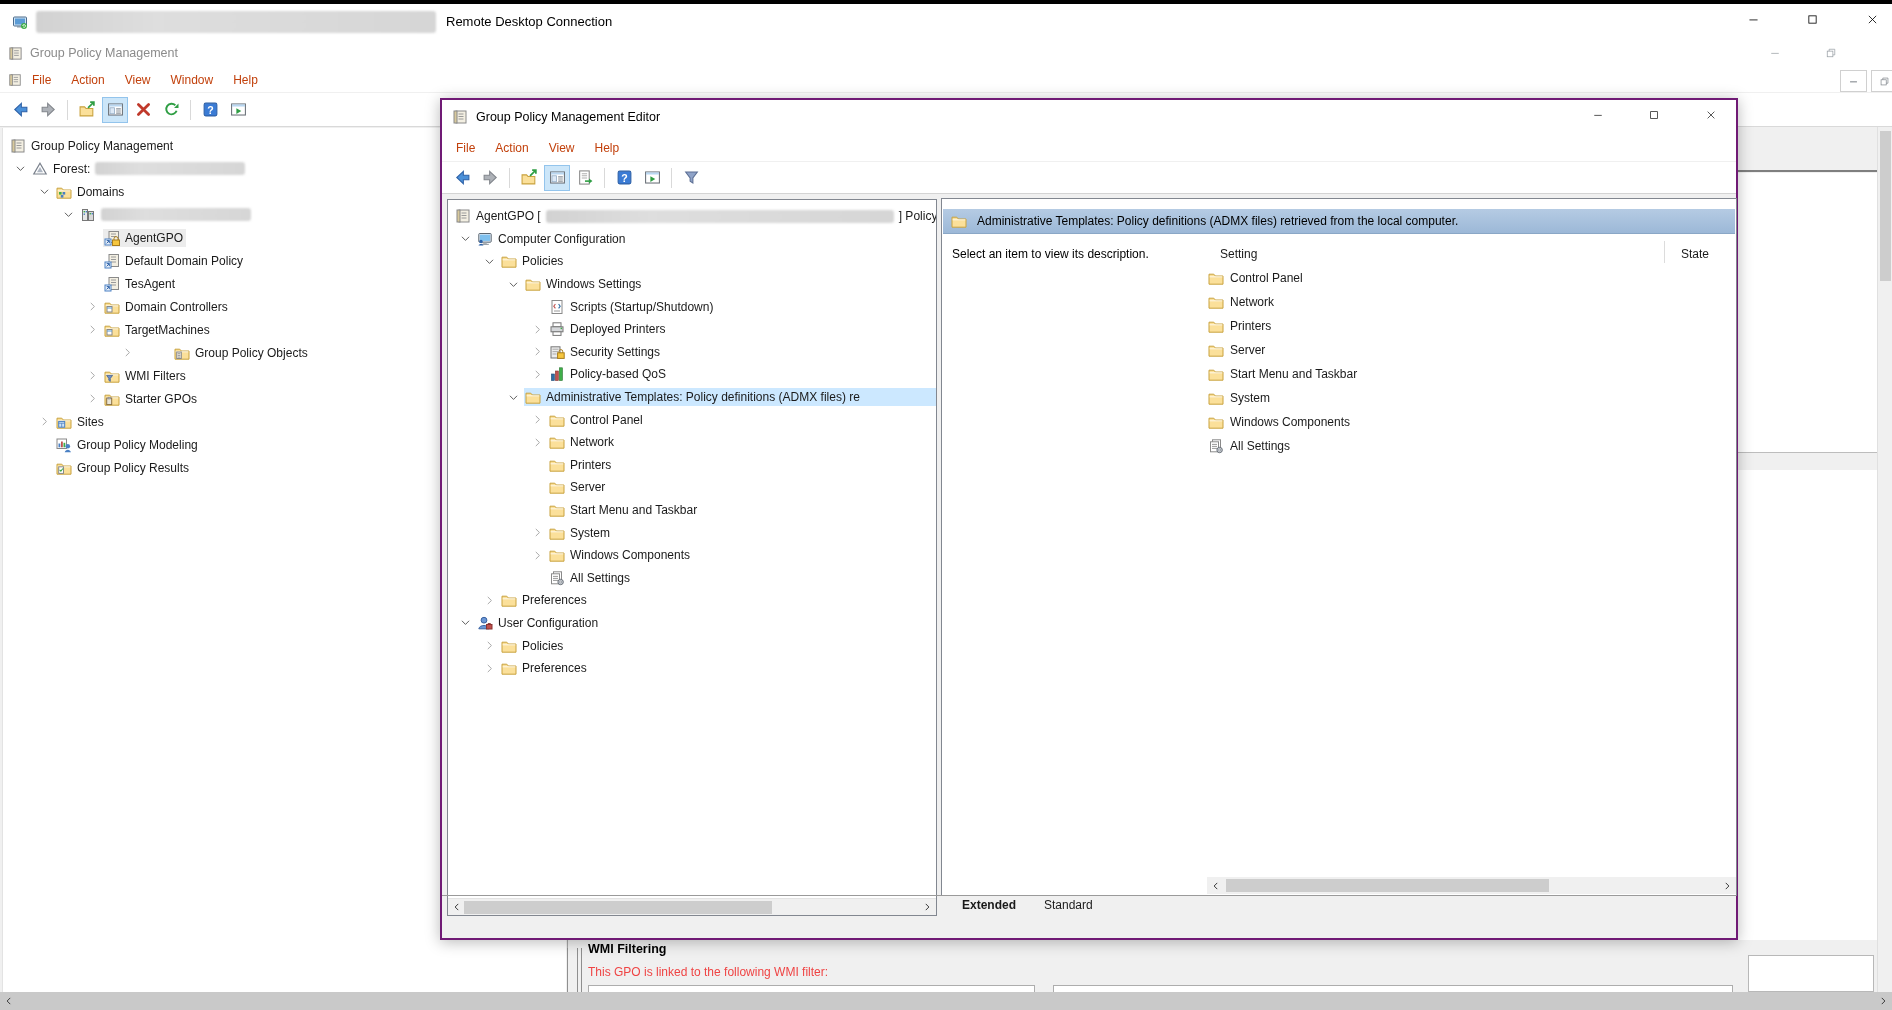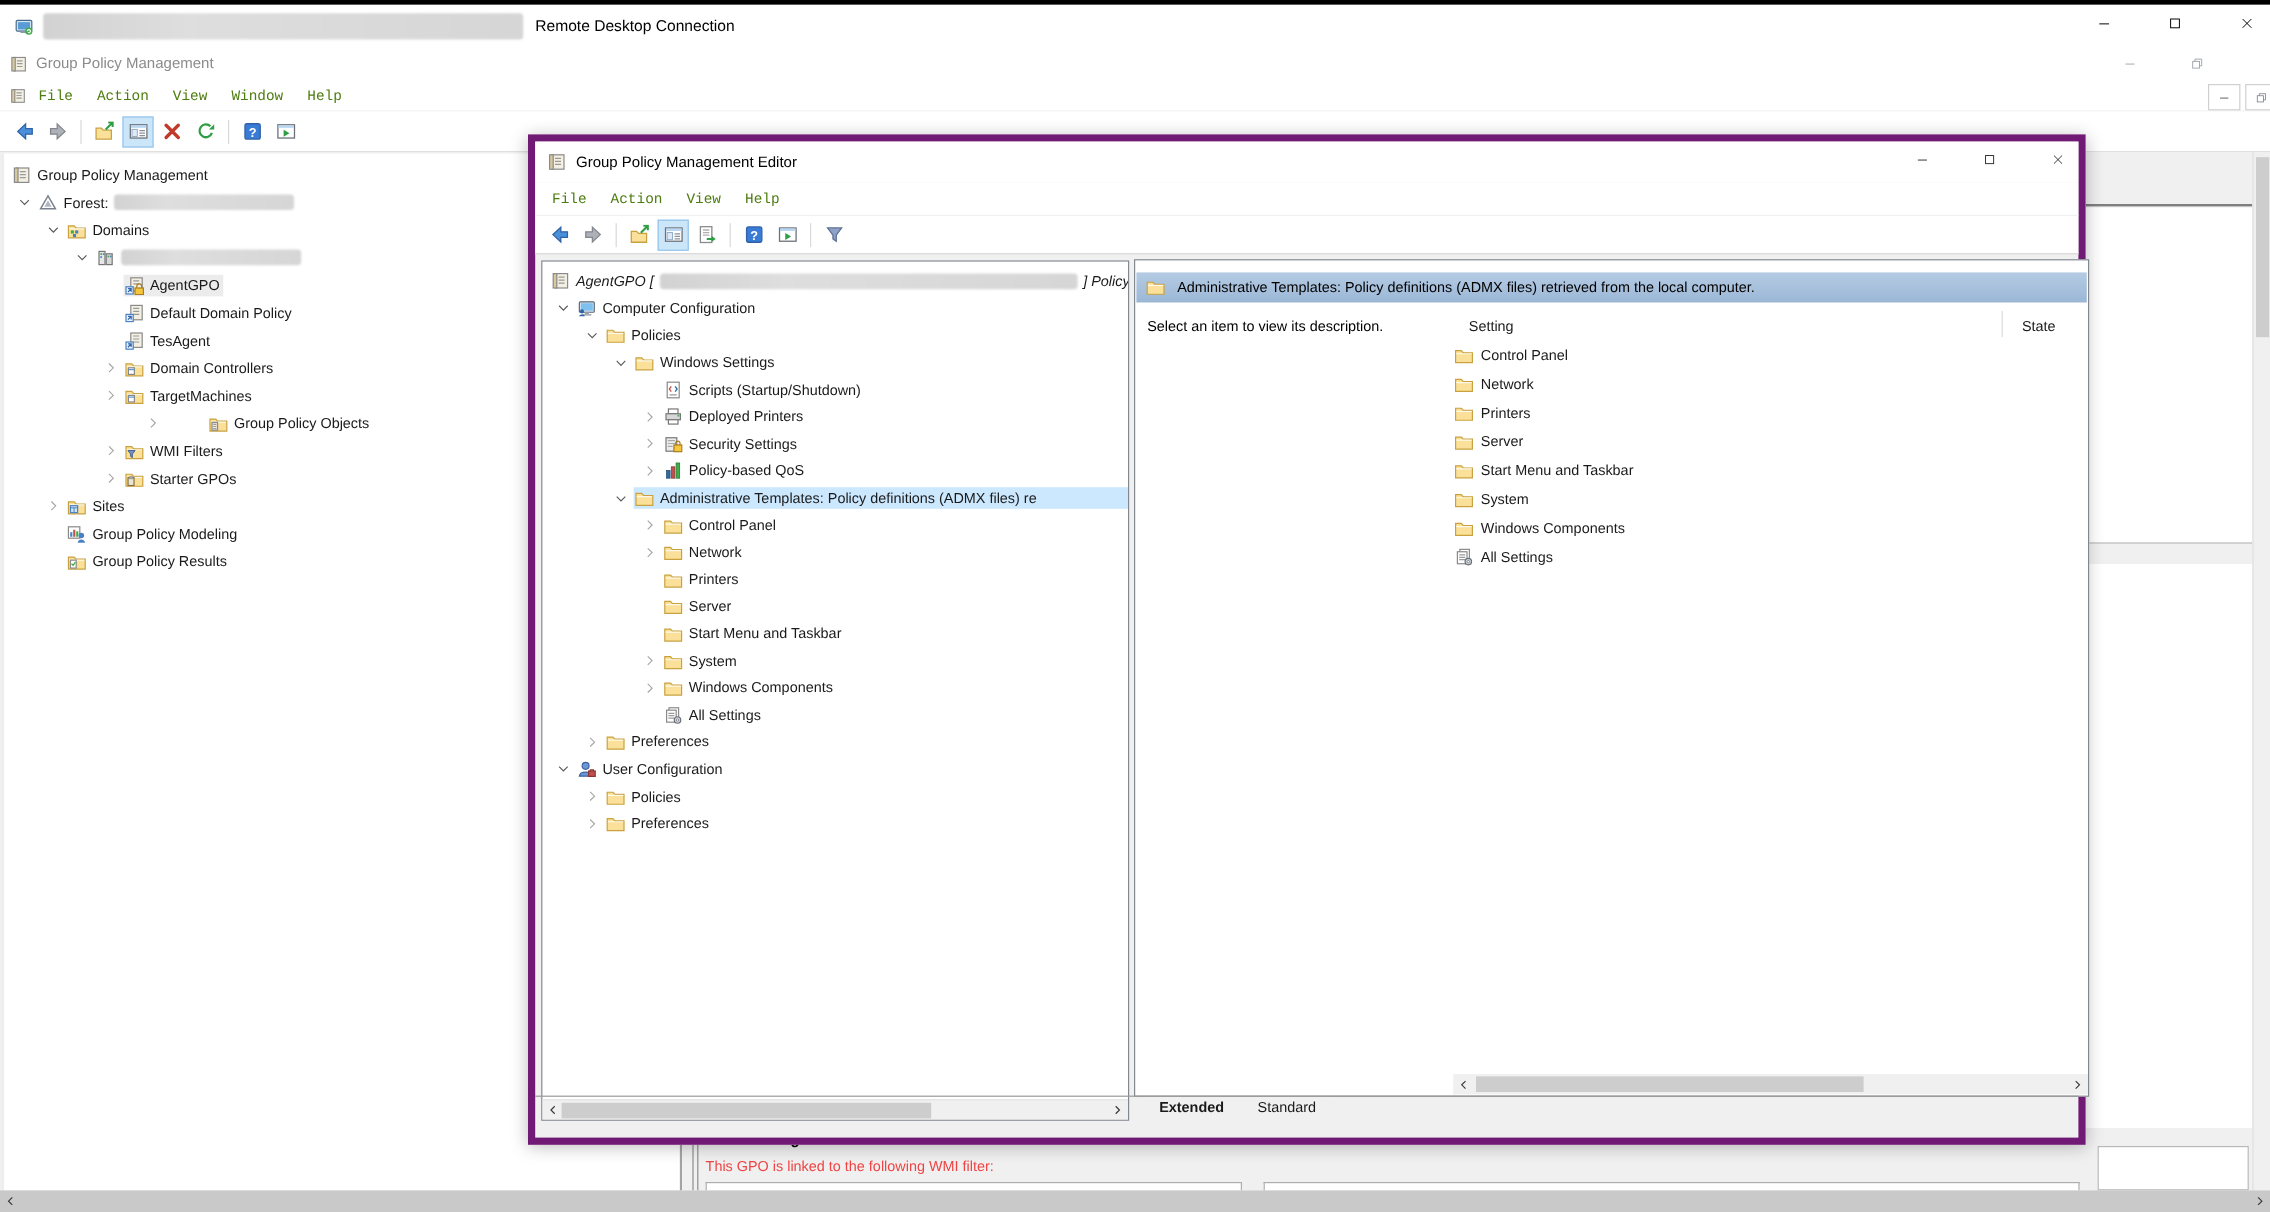--- a/index.html
+++ b/index.html
@@ -24,21 +24,21 @@
   
   #gpm-titlebar { left:0; top:39px; width:1892px; height:28px; background:#fff; display:flex; align-items:center; }
   #gpm-titlebar .appic { margin-left:8px; width:15px; height:15px; }
   #gpm-title { margin-left:7px; font-size:12.5px; color:#8b8b8b; }
   .gcap { position:absolute; width:34px; height:22px; top:42px; display:flex; align-items:center; justify-content:center; color:#9aa0a6; background:transparent; border:none; }
   .gcap svg { width:12px; height:12px; }
 
   #gpm-menubar { left:0; top:67px; width:1892px; height:26px; background:#fff; display:flex; align-items:center; border-bottom:1px solid #f0f0f0; }
   #gpm-menubar .appic, #ed-menubar { }
   .menu-ic { margin-left:8px; width:14px; height:14px; }
-  .mitem { padding:4px 10px; color:#4d7c0f; cursor:default;font-family:Liberation Mono, monospace; }
+  .mitem { padding:4px 10px; color:#c2410c; cursor:default; }
   #gpm-toolbar { left:0; top:93px; width:1892px; height:34px; background:#fff; border-bottom:1px solid #d9d9d9; display:flex; align-items:center; }
   .tbtn { width:26px; height:26px; margin:0 1px; display:flex; align-items:center; justify-content:center; background:transparent; border:1px solid transparent; }
   .tbtn .ic { width:17px; height:17px; }
   .tbtn.act { background:#cce6f9; border:1px solid #93c4ec; }
   .tsep { width:1px; height:20px; background:#d9d9d9; margin:0 5px; }
   #gpm-toolbar { padding-left:6px; }
 
   
   .mdib { position:absolute; top:70px; width:27px; height:22px; background:#fff; border:1px solid #d0d0d0; display:flex; align-items:center; justify-content:center; color:#7c8288; }
   .mdib svg { width:11px; height:11px; }
@@ -68,21 +68,21 @@
   #wmi-text { left:588px; top:965px; color:#ef4444; z-index:1; }
   .wmi-strip { position:absolute; top:985px; height:7px; background:#fff; border:1px solid #adadad; border-bottom:none; z-index:1; }
   #bg-frag-right { left:1748px; top:955px; width:126px; height:37px; background:#fff; border:1px solid #b8b8b8; z-index:1; }
 
   
   #hscroll-screen { left:0; top:992px; width:1892px; height:18px; background:#c9c9c9; z-index:2; display:flex; align-items:center; justify-content:space-between; }
   .sarrow { width:18px; height:18px; display:flex; align-items:center; justify-content:center; background:transparent; border:none; }
   .sarrow svg { width:10px; height:10px; }
 
   
-  #editor { left:440px; top:112px; width:1298px; height:842px; background:#f0f0f0; border:6px solid #701a75; box-shadow:0 2px 14px rgba(0,0,0,.28); z-index:5; }
+  #editor { left:440px; top:98px; width:1298px; height:842px; background:#f0f0f0; border:2px solid #701a75; box-shadow:0 2px 14px rgba(0,0,0,.28); z-index:5; }
   #ed-titlebar { left:0; top:0; width:100%; height:34px; background:#fff; display:flex; align-items:center; }
   #ed-titlebar .appic { margin-left:10px; }
   #ed-title { margin-left:8px; font-size:12.5px; color:#000; }
   .edcap { position:absolute; top:0; width:46px; height:30px; display:flex; align-items:center; justify-content:center; color:#222; background:transparent; border:none; }
   .edcap svg { width:12px; height:12px; }
   #ed-menubar { left:0; top:34px; width:100%; height:28px; background:#fff; display:flex; align-items:center; border-bottom:1px solid #f0f0f0; padding-left:4px; }
   #ed-toolbar { left:0; top:62px; width:100%; height:32px; background:#fff; border-bottom:1px solid #d4d4d4; display:flex; align-items:center; padding-left:6px; }
 
   #ed-tree-pane { left:5px; top:99px; width:490px; height:717px; background:#fff; border:1px solid #828790; overflow:hidden; }
   .hscroll { position:absolute; height:17px; background:#f0f0f0; display:flex; align-items:center; }
@@ -673,21 +673,21 @@
           <span class="ic">
             <svg viewBox="0 0 16 16" fill="none">
               <path d="M2.5 2.8h11L9.3 8.4v4.8l-2.6-1.8V8.4z" fill="#8fa3c8" stroke="#5c6f94"></path>
             </svg>
           </span>
         </button>
       </div>
 
     <div class="abs" id="ed-tree-pane">
       <div class="tree" id="ed-tree" style="top:5px;">
-          <div class="trow" style="height: 22.6px; font-style: italic;">
+          <div class="trow" style="height: 22.6px;">
             <span class="tsp" style="width: 6px;"></span>
             <span class="lblwrap">
               <span class="ic">
                 <svg viewBox="0 0 16 16" fill="none">
                   <rect x="4" y="2" width="10" height="12" fill="#f3efe2" stroke="#8a8a8a"></rect>
                   <rect x="2" y="2" width="3" height="12" fill="#d8c99c" stroke="#8a8a8a"></rect>
                   <path d="M6.5 5h5M6.5 7.5h5M6.5 10h5" stroke="#9a9a9a"></path>
                 </svg>
               </span>
               <span class="tlabel nowrap">AgentGPO [</span>

